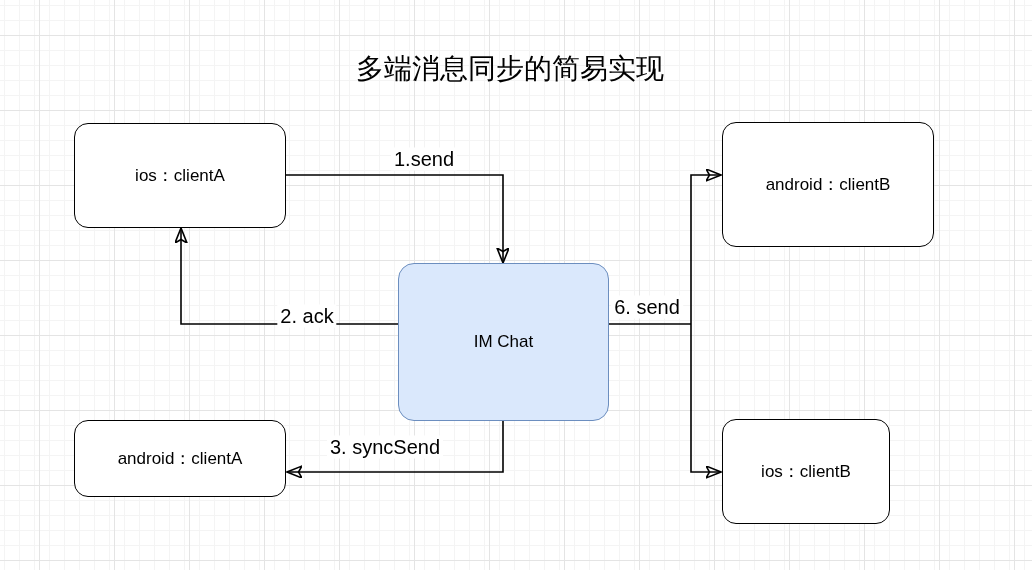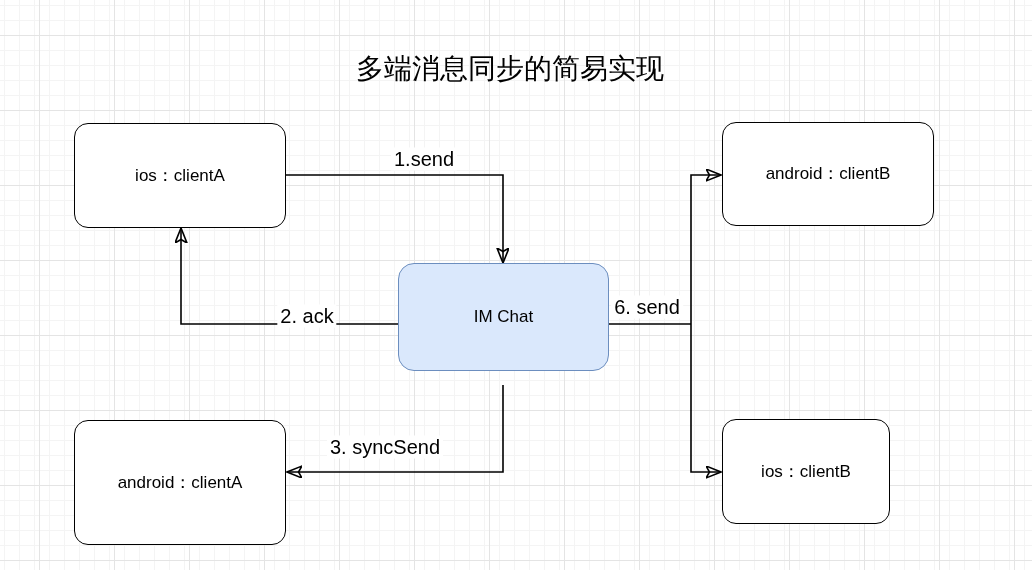--- a/index.html
+++ b/index.html
@@ -50,25 +50,25 @@
     justify-content: center;
     text-align: center;
     background: #ffffff;
     border: 1.6px solid #000000;
     border-radius: 14px;
     font-size: 17px;
     line-height: 1.25;
     white-space: nowrap;
   }
   #node-ios-a      { left: 74px;  top: 123px; width: 212px; height: 105px; }
-  #node-android-b  { left: 722px; top: 122px; width: 212px; height: 104px; }
-  #node-android-a  { left: 74px;  top: 420px; width: 212px; height: 125px; }
+  #node-android-b  { left: 722px; top: 122px; width: 212px; height: 125px; }
+  #node-android-a  { left: 74px;  top: 420px; width: 212px; height: 77px; }
   #node-ios-b      { left: 722px; top: 419px; width: 168px; height: 105px; }
   #node-im-chat {
-    left: 398px; top: 263px; width: 211px; height: 108px;
+    left: 398px; top: 263px; width: 211px; height: 158px;
     background: #dae8fc;
     border-color: #6c8ebf;
     border-radius: 16px;
   }
 
   .edge-label {
     position: absolute;
     transform: translate(-50%, -50%);
     background: #ffffff;
     padding: 0 3px;

